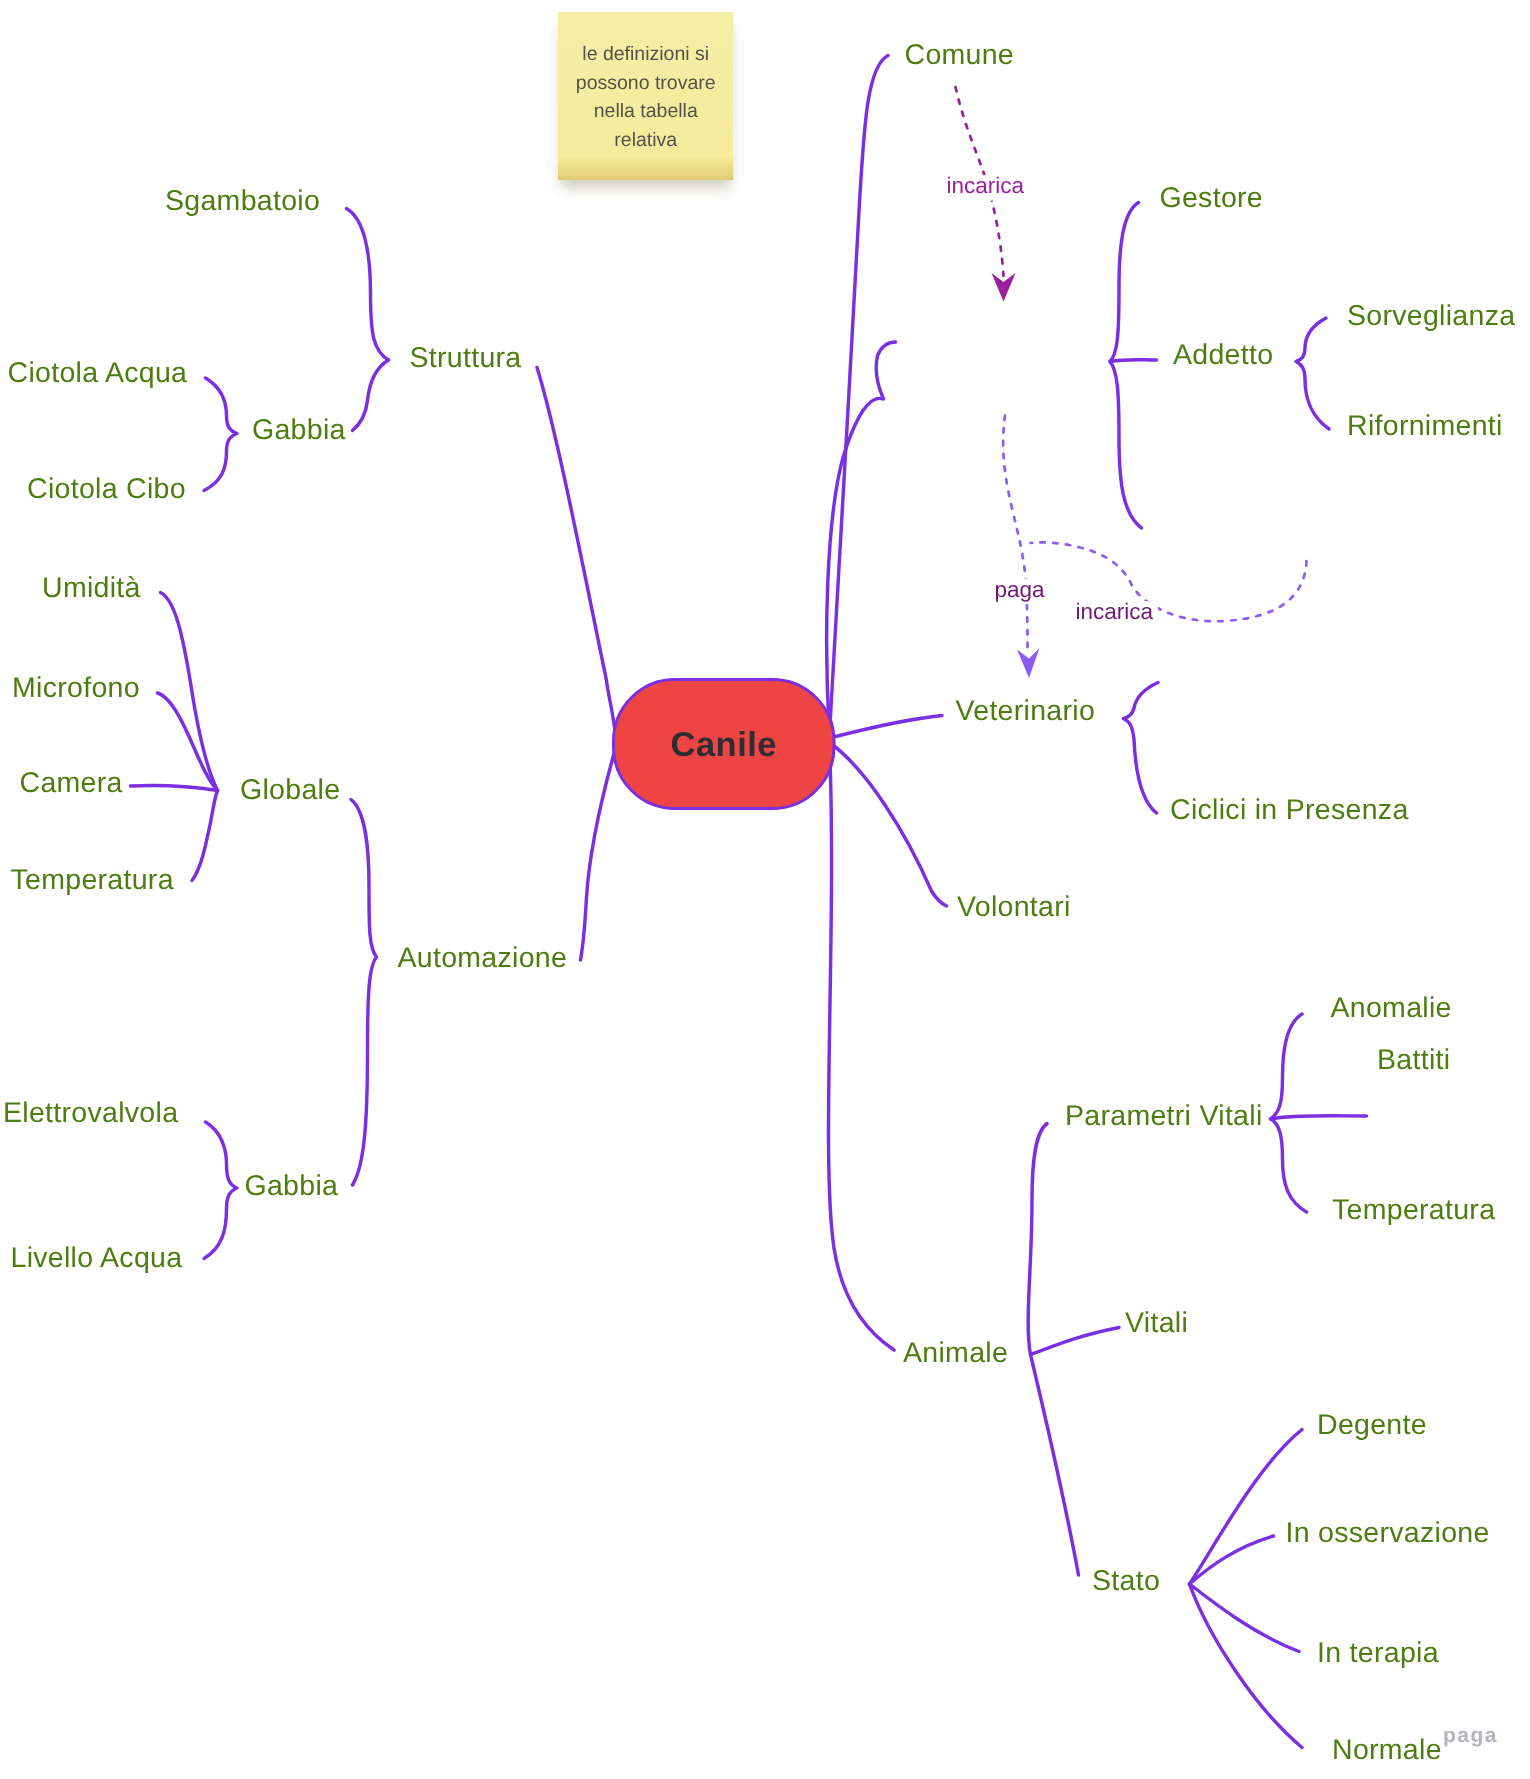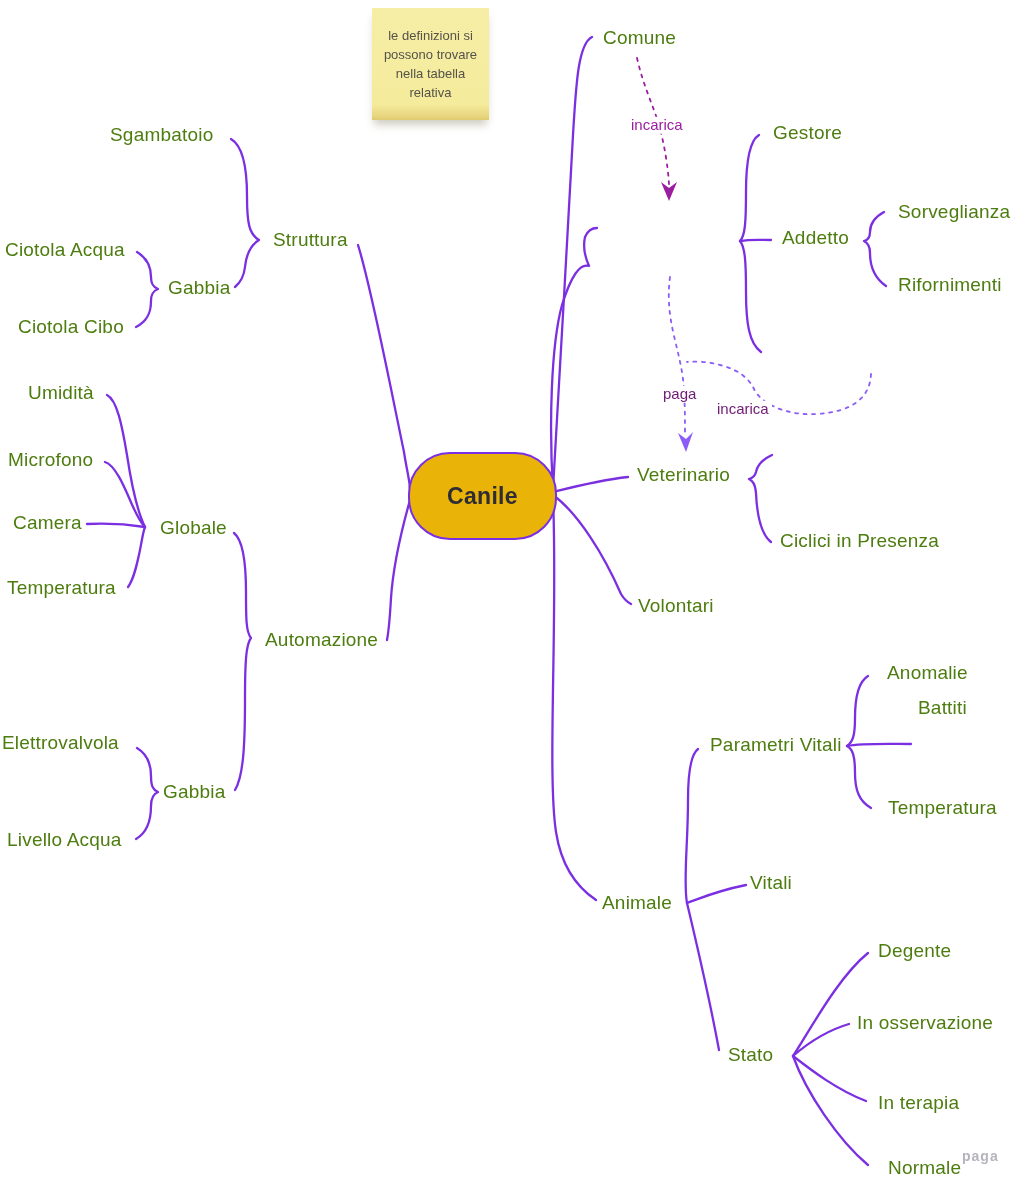--- a/index.html
+++ b/index.html
@@ -14,21 +14,21 @@
   }
   .label.multi{white-space:normal;}
   .rel-label{
     position:absolute;transform:translateY(-50%);
     font-size:15px;background:#ffffff;padding:0 3px;white-space:nowrap;line-height:1.1;
   }
   .rel-label.magenta{color:#9b1ea0;}
   .rel-label.violet{color:#701a75;margin-top:37px;}
   #root-node{
     position:absolute;left:408px;top:452px;width:145px;height:84px;
-    border:2.5px solid #7b2fe2;border-radius:42px;background:#eab308;
+    border:2.5px solid #7b2fe2;border-radius:42px;background:#ef4444;
     display:flex;align-items:center;justify-content:center;
   }
   #root-node .root-text{
     font-size:23px;font-weight:700;color:#2e2d35;letter-spacing:.3px;
   }
   #sticky{
     position:absolute;left:372px;top:8px;width:117px;height:112px;
     background:linear-gradient(#f6eea6 0%,#f4eb9c 86%,#e7d47d 97%,#dfc96f 100%);
     box-shadow:0 7px 8px -2px rgba(120,115,80,.35);
     display:flex;align-items:center;justify-content:center;text-align:center;

